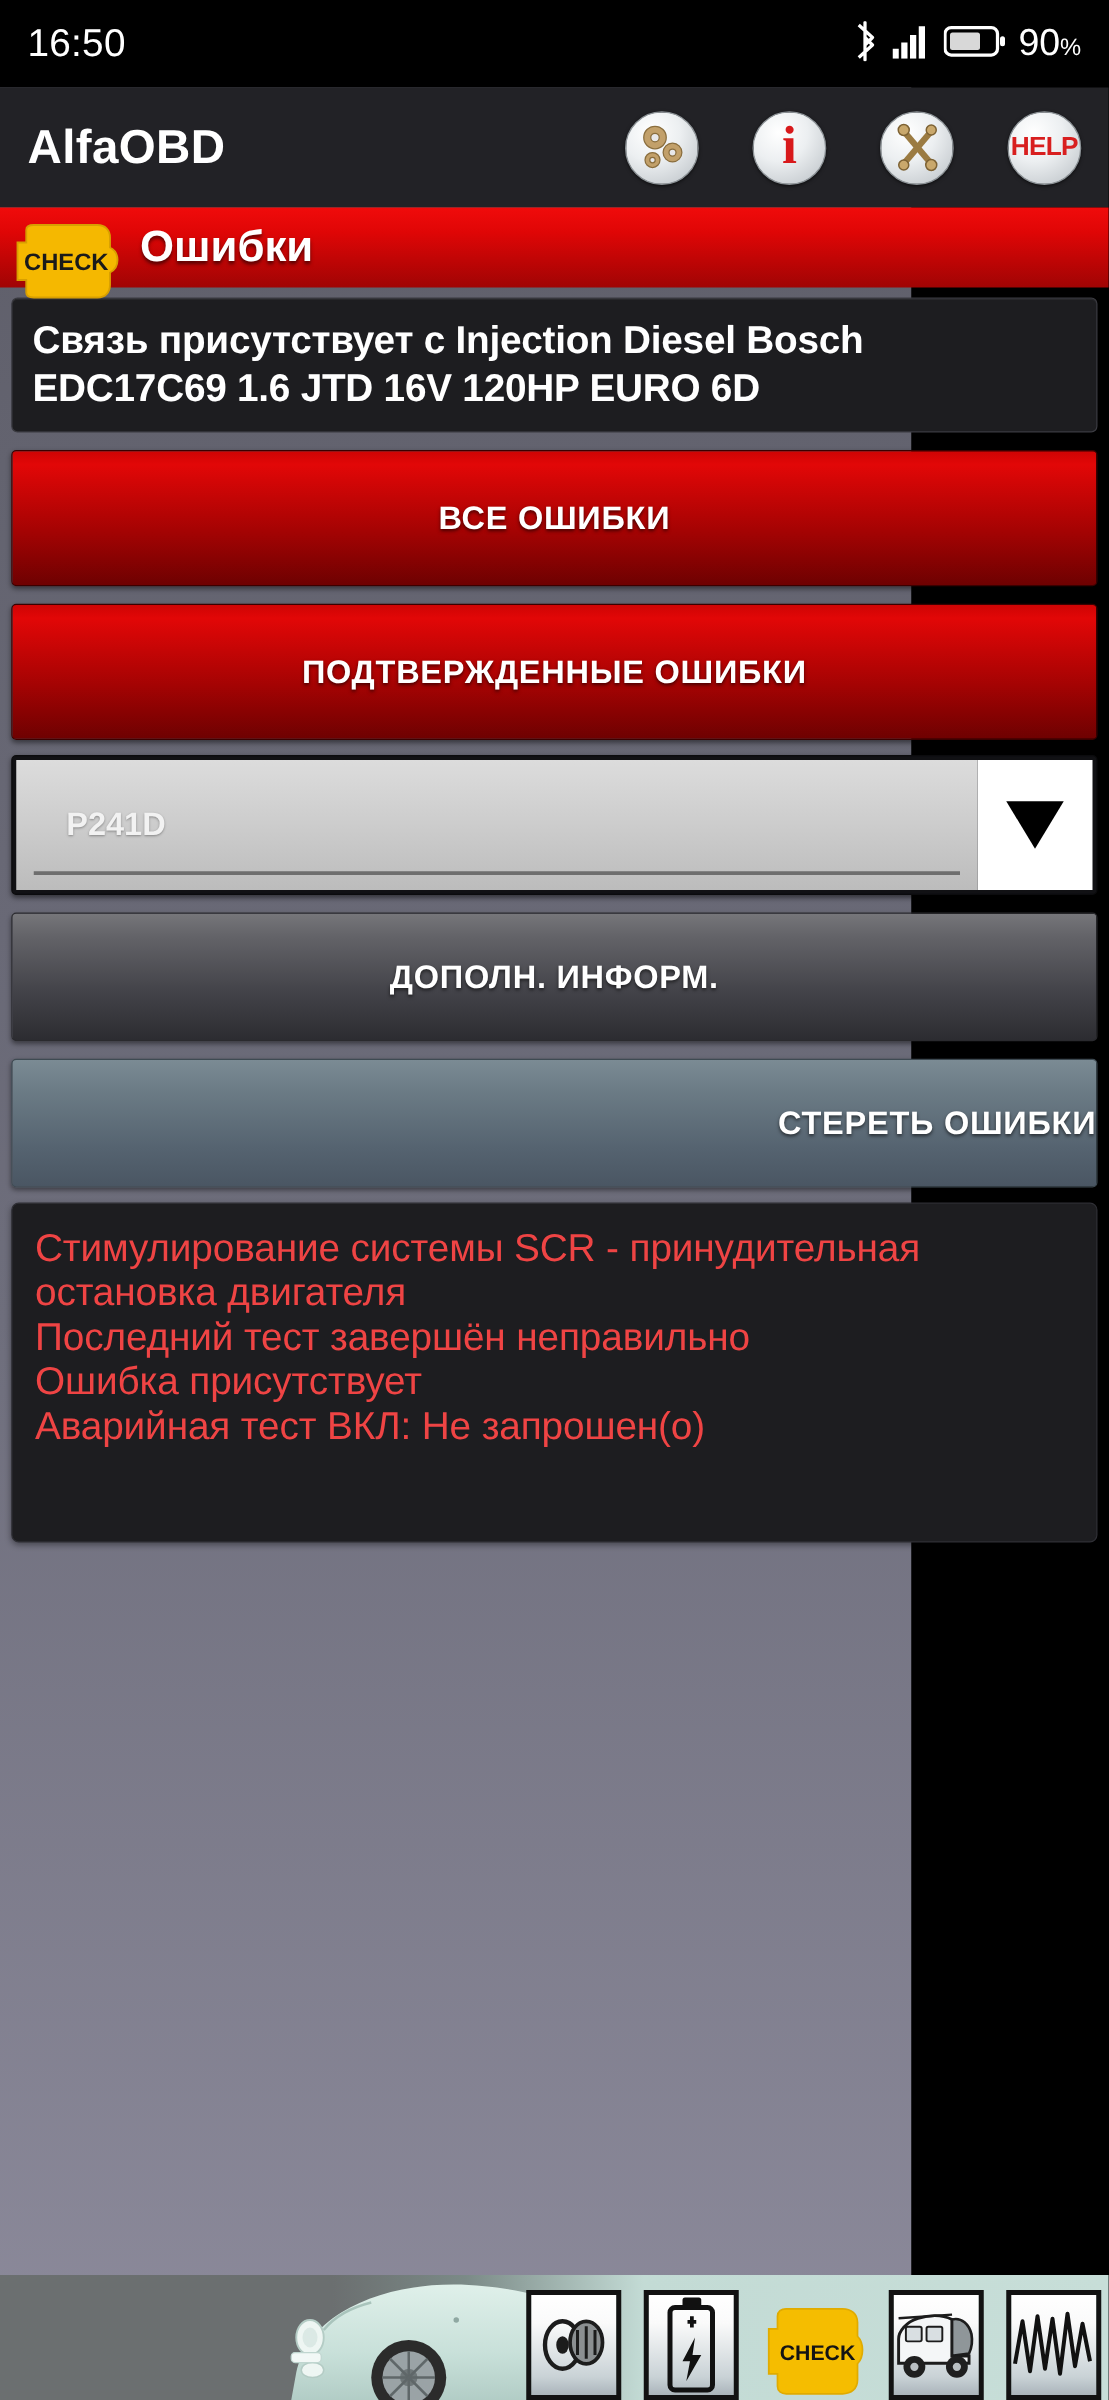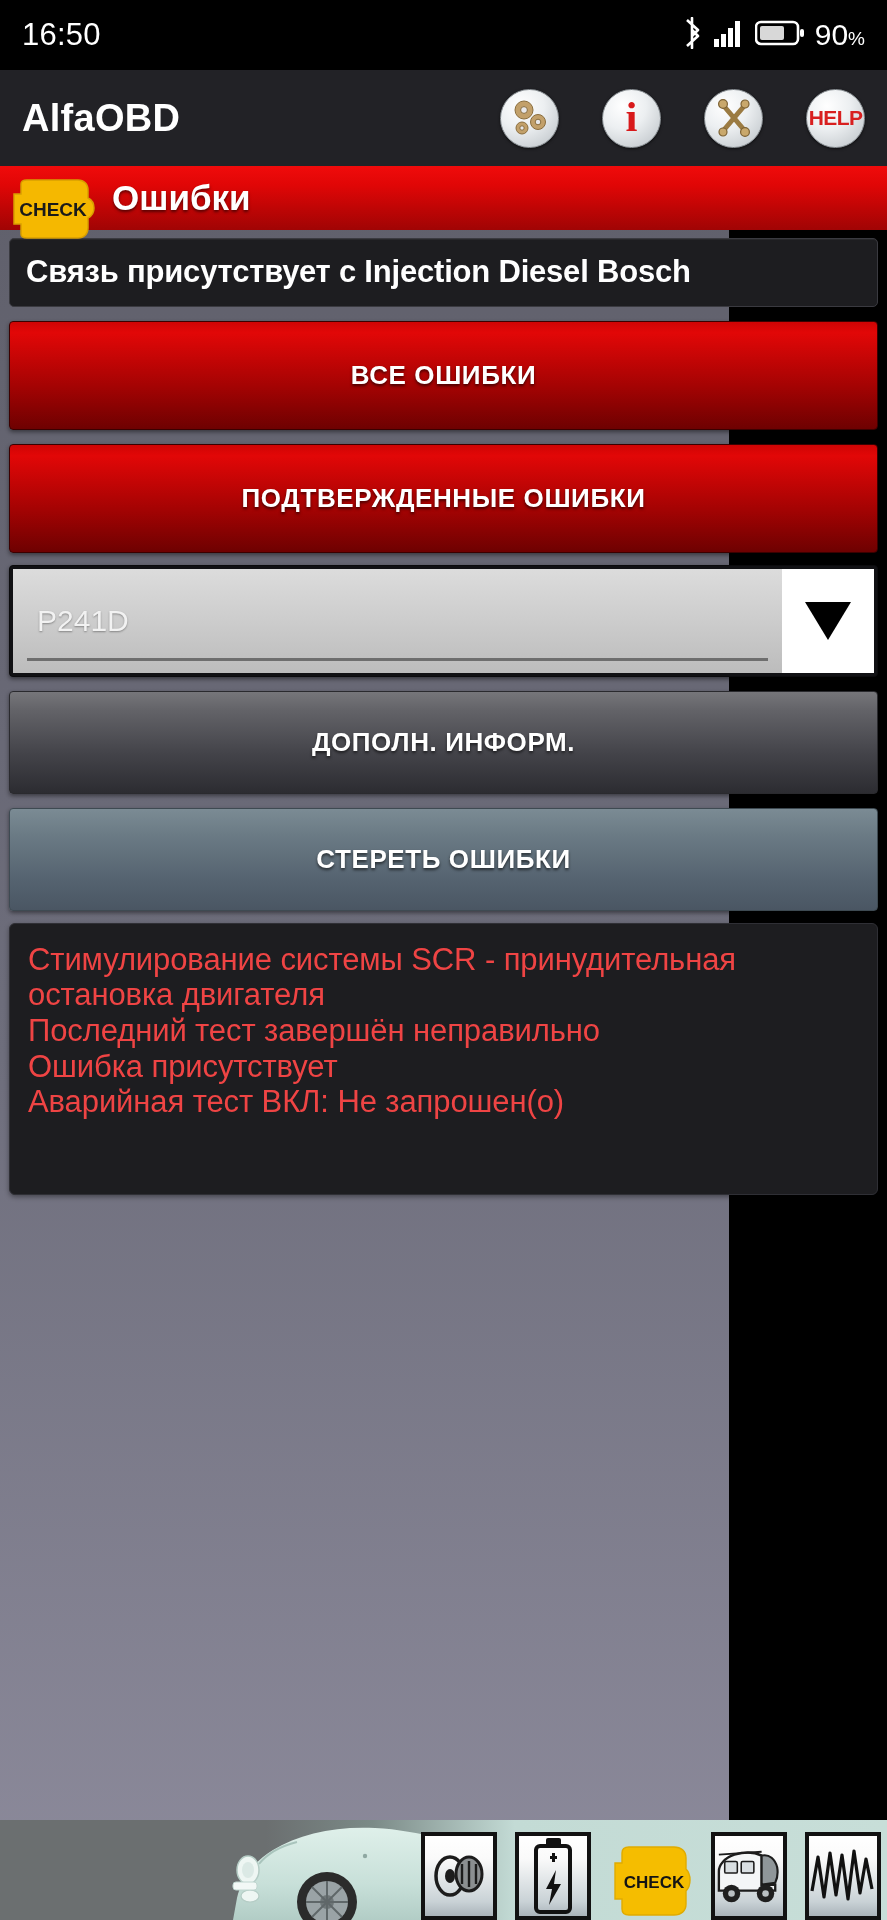--- a/index.html
+++ b/index.html
@@ -147,22 +147,22 @@
   }
   .spinner-main {
     flex: 1;
     background: linear-gradient(180deg, #dcdcdc 0%, #cecece 45%, #bcbcbc 100%);
     position: relative;
     height: 104px;
     display: flex; align-items: center;
     cursor: pointer;
   }
   .spinner-val {
-    color: #f2f2f2; font-size: 30px; font-weight: 400;
-    margin-left: 24px;
+    color: #f2f2f2; font-size: 26px; font-weight: 700;
+    margin-left: 40px;
     text-shadow: 0 1px 2px rgba(0,0,0,.35);
   }
   .spinner-underline {
     position: absolute; left: 14px; right: 14px; bottom: 12px;
     height: 3px; background: #6e6e6e;
   }
   .spinner-arrow {
     width: 92px; height: 104px;
     background: #fff;
     display: flex; align-items: center; justify-content: center;
@@ -191,20 +191,21 @@
     display: block; width: 869px; height: 103px;
     margin: 14px 9px 0 9px;
     border: 1px solid #3e4a52;
     border-radius: 4px;
     background: linear-gradient(180deg, #7b8b94 0%, #6b7b85 25%, #556370 70%, #4a5663 100%);
     color: #fff; font-size: 26px; font-weight: 700;
     letter-spacing: 0.6px;
     text-shadow: 0 2px 3px rgba(0,0,0,.6);
     box-shadow: 0 2px 4px rgba(0,0,0,.45);
     cursor: pointer;
+    text-align: right;
   }
 
   .desc-panel {
     margin: 12px 9px 0 9px;
     background: #1d1d20;
     border: 1px solid #2f2f35;
     border-radius: 6px;
     padding: 18px 18px 26px 18px;
     min-height: 272px;
     box-shadow: 0 2px 5px rgba(0,0,0,.4);
@@ -326,20 +327,21 @@
     <svg width="88" height="62" viewBox="0 0 88 62">
       <path d="M6 16 L6 46 L13 46 L13 56 C13 59 16 60 19 60 L70 60 C76 60 80 56 80 50 L80 40 C84 38 86 34 86 30 C86 26 84 22 80 20 L80 12 C80 6 76 2 70 2 L19 2 C16 2 13 3 13 6 L13 16 Z" fill="#f5b800" stroke="#d89f00" stroke-width="1.5"></path>
       <text x="45" y="38" font-family="Liberation Sans, sans-serif" font-size="19" font-weight="700" fill="#1a1a1a" text-anchor="middle">CHECK</text>
     </svg>
   </div>
 
   <div class="content">
 
     <div class="status-panel">
       <div class="line">Связь присутствует с Injection Diesel Bosch</div>
+      <div class="line">EDC17C69 1.6 JTD 16V 120HP EURO 6D</div>
     </div>
 
     <button class="btn-red">ВСЕ ОШИБКИ</button>
     <button class="btn-red">ПОДТВЕРЖДЕННЫЕ ОШИБКИ</button>
 
 
     <div class="spinner-wrap">
       <div class="spinner-main">
         <span class="spinner-val">P241D</span>
         <span class="spinner-underline"></span>

